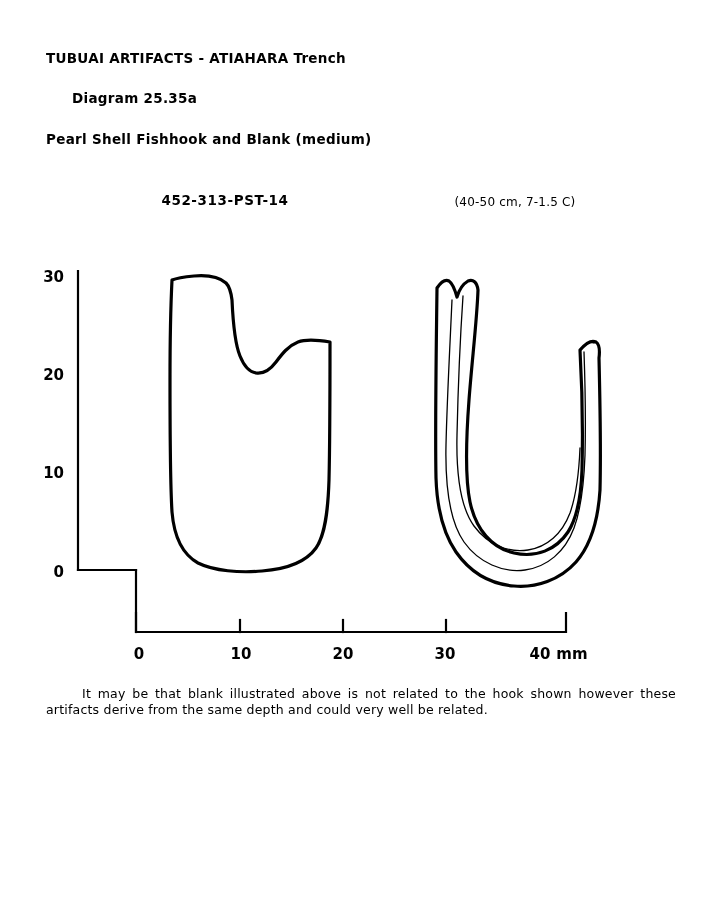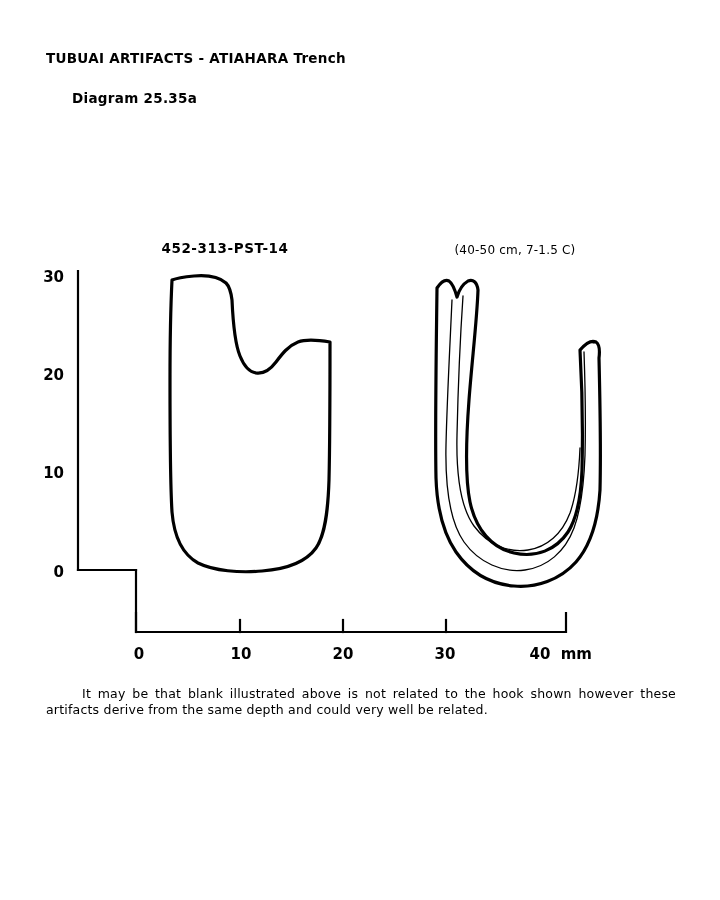--- a/index.html
+++ b/index.html
@@ -28,21 +28,20 @@
     white-space: nowrap;
   }
   #title-main   { left: 46px; top: 50px;  font-size: 13.5px; }
   #title-diag   { left: 46px; top: 90px;  font-size: 13.5px; margin-left: 26px; }
   #title-sub    { left: 46px; top: 131px; font-size: 13.5px; }
 
   .spec-label {
     position: absolute;
     text-align: center;
     white-space: nowrap;
-    margin-top: 48px;
   }
   .spec-code {
     font-size: 13.5px;
     font-weight: bold;
     letter-spacing: 0.6px;
   }
   .spec-dim {
     font-size: 12px;
     margin-top: 3px;
     letter-spacing: 0.2px;
@@ -62,21 +61,21 @@
   #y-30 { left: 38px; top: 268px; }
   #y-20 { left: 38px; top: 366px; }
   #y-10 { left: 38px; top: 464px; }
   #y-0  { left: 38px; top: 563px; }
 
   #x-0   { left: 122px; top: 645px; }
   #x-10  { left: 224px; top: 645px; }
   #x-20  { left: 326px; top: 645px; }
   #x-30  { left: 428px; top: 645px; }
   #x-40  { left: 523px; top: 645px; }
-  #x-unit{ left: 552px; top: 645px; width: 40px; text-align: right; }
+  #x-unit{ left: 552px; top: 645px; width: 40px; text-align: center; }
 
   #caption {
     position: absolute;
     left: 46px;
     top: 686px;
     width: 630px;
     font-size: 12.5px;
     line-height: 16px;
     text-align: justify;
     letter-spacing: 0.2px;
@@ -91,20 +90,21 @@
     pointer-events: none;
   }
 </style>
 </head>
 <body>
 
 <div class="page">
 
   <div class="hdr" id="title-main">TUBUAI ARTIFACTS - ATIAHARA Trench</div>
   <div class="hdr" id="title-diag">Diagram 25.35a</div>
+  <div class="hdr" id="title-sub">Pearl Shell Fishhook and Blank (medium)</div>
 
   <div class="spec-label" id="spec-left">
     <div class="spec-code">452-313-PST-14</div>
   </div>
 
   <div class="spec-label" id="spec-right">
     <div class="spec-dim">(40-50 cm, 7-1.5 C)</div>
   </div>
 
   <div class="axis-num y-num" id="y-30">30</div>

